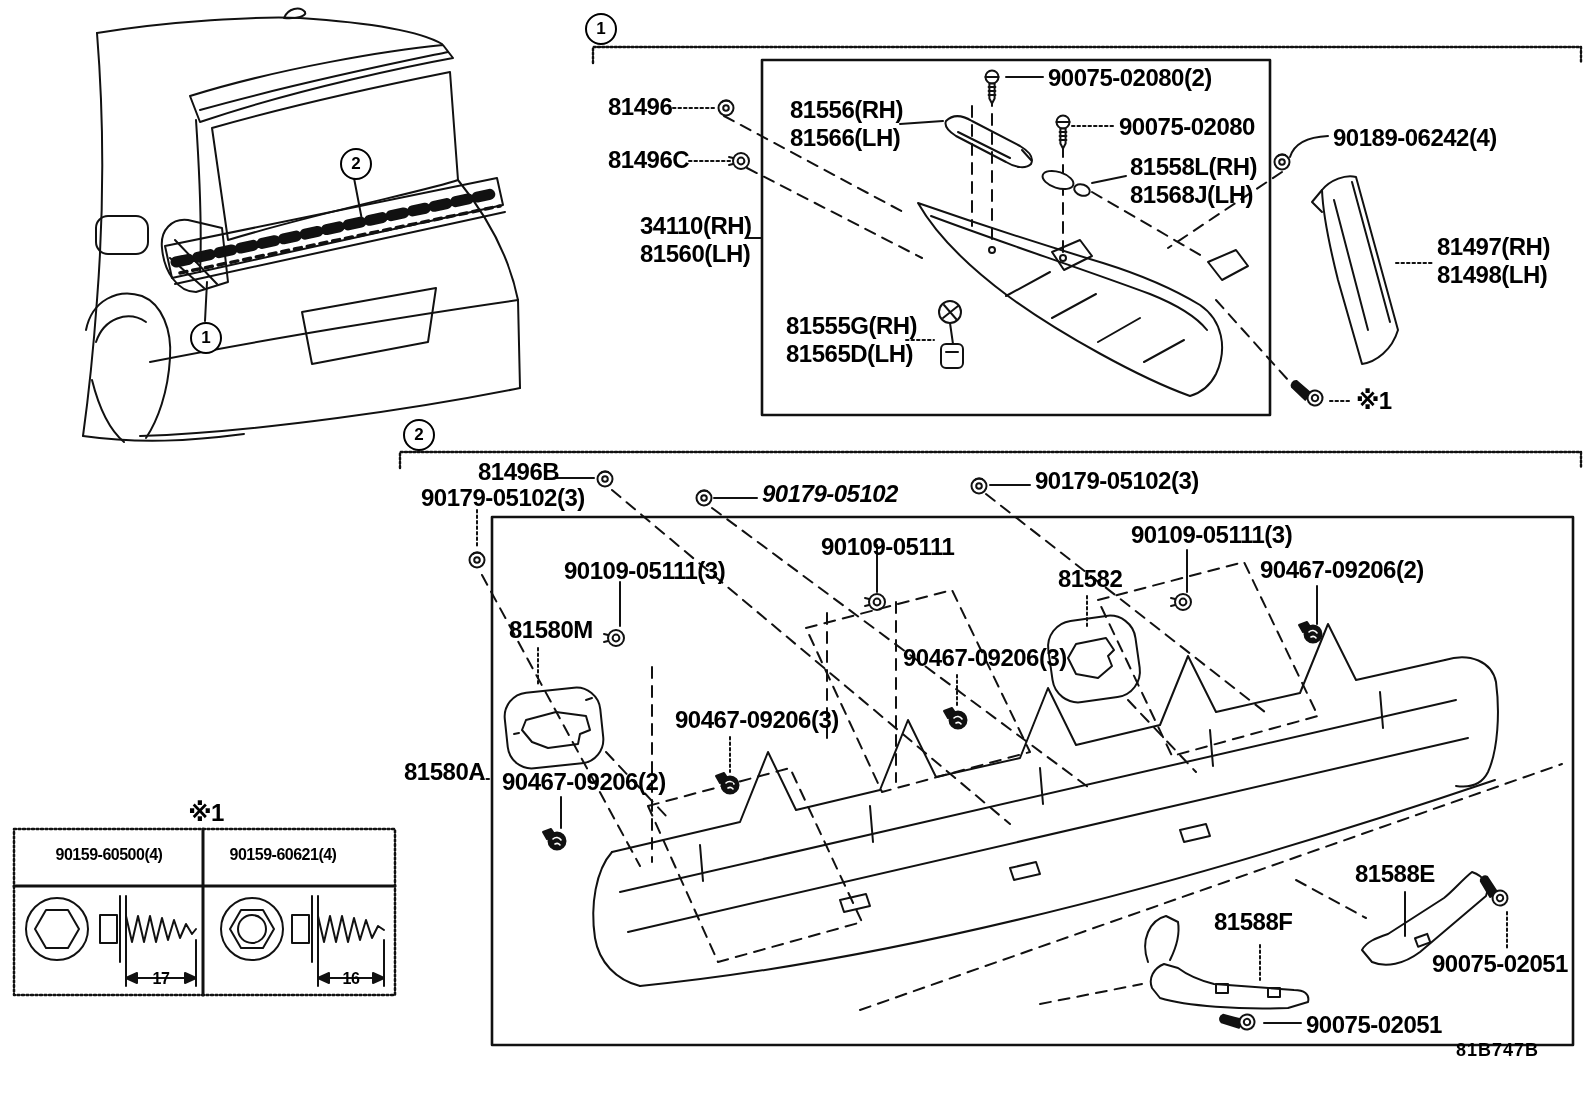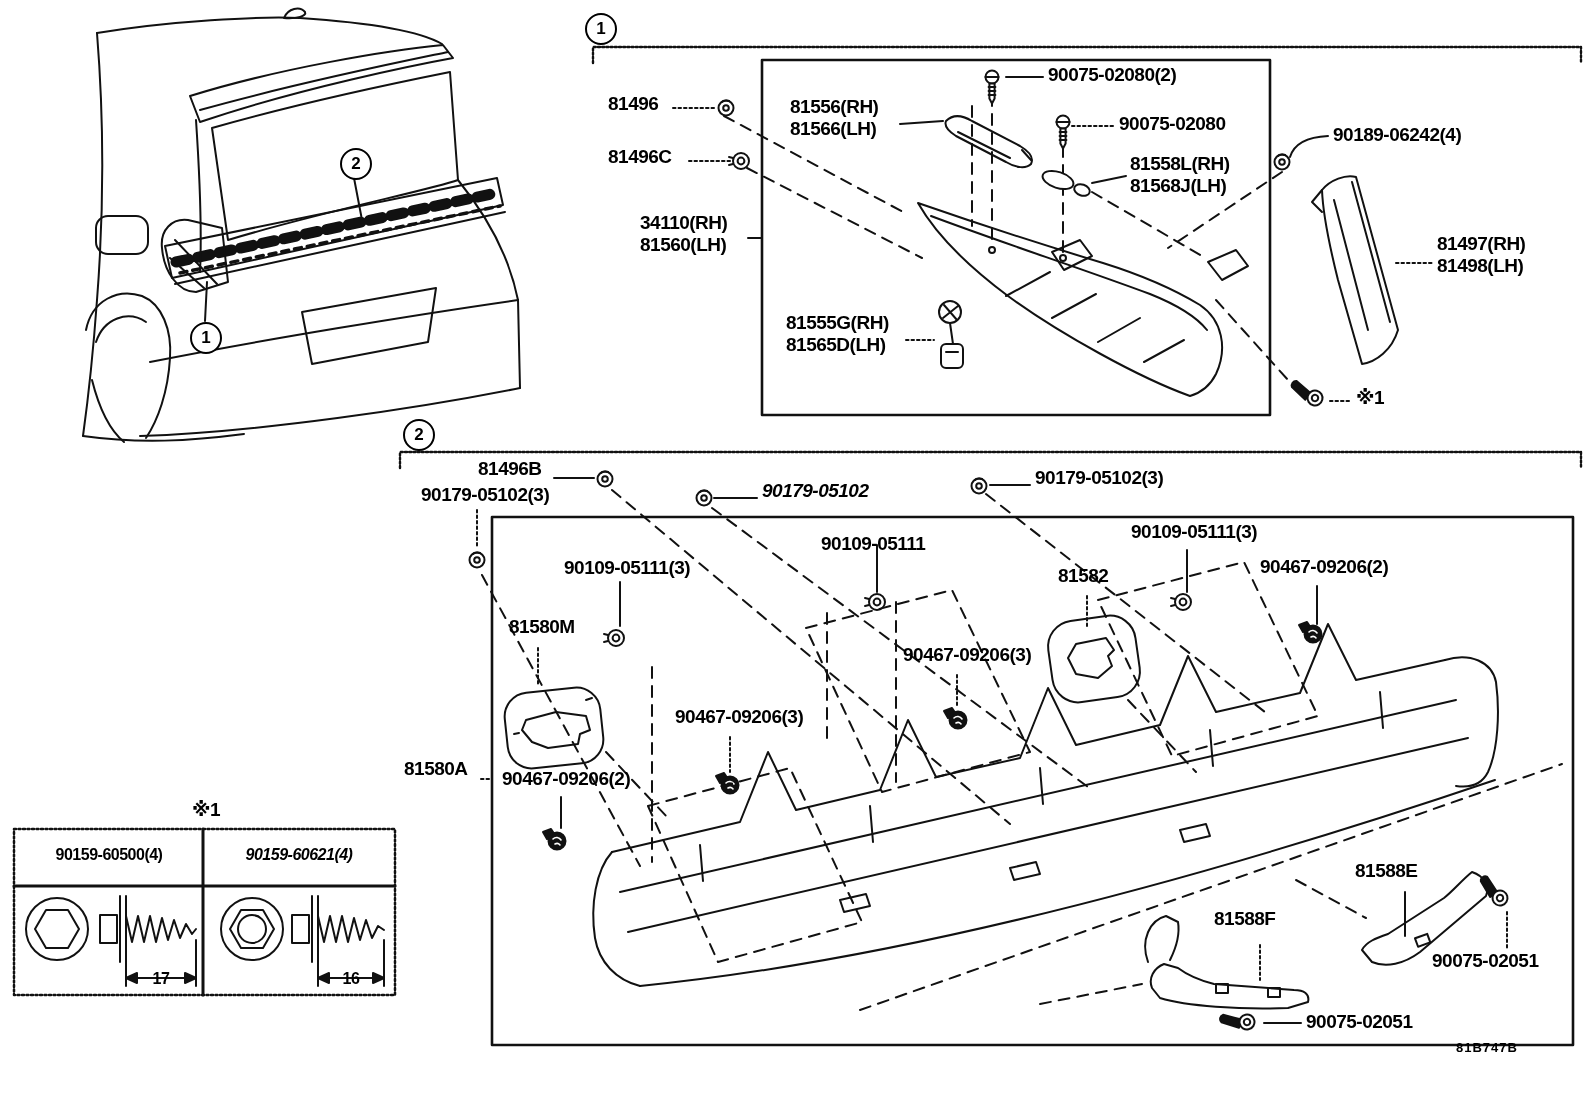--- a/index.html
+++ b/index.html
@@ -2,31 +2,31 @@
 <html><head>
 <meta charset="utf-8">
 <style>
   html,body{margin:0;padding:0;background:#e8e8e8;}
   .stage{
     position:relative;width:1592px;height:1099px;background:#ffffff;
     font-family:"Liberation Sans","DejaVu Sans",sans-serif;color:#000;overflow:hidden;
   }
   .art{position:absolute;left:0;top:0;}
   .lbl{
-    position:absolute;font-weight:700;font-size:19px;line-height:1.18;
+    position:absolute;font-weight:700;font-size:24px;line-height:1.18;
     letter-spacing:-0.5px;white-space:nowrap;color:#000;
   }
   .lbl.small{font-size:16px;}
   .callout{
     position:absolute;width:28px;height:28px;border:2.4px solid #000;border-radius:50%;
     background:#fff;display:flex;align-items:center;justify-content:center;
     font-weight:700;font-size:17px;
   }
   .center{text-align:center;}
-  .figcode{position:absolute;font-weight:700;font-size:13px;letter-spacing:1px;}
+  .figcode{position:absolute;font-weight:700;font-size:18px;letter-spacing:1px;}
 </style>
 </head>
 <body>
 
 <div class="stage">
 
   <svg class="art" width="1592" height="1099" viewBox="0 0 1592 1099">
     <defs>
       <g id="clip" stroke="#111" fill="#fff" stroke-width="2">
         <circle r="7.5"></circle>
@@ -304,19 +304,19 @@
   <div class="lbl" style="left:675px;top:706px;">90467-09206(3)</div>
   <div class="lbl" style="left:404px;top:758px;">81580A</div>
   <div class="lbl" style="left:502px;top:768px;">90467-09206(2)</div>
   <div class="lbl" style="left:1355px;top:860px;">81588E</div>
   <div class="lbl" style="left:1214px;top:908px;">81588F</div>
   <div class="lbl" style="left:1432px;top:950px;">90075-02051</div>
   <div class="lbl" style="left:1306px;top:1011px;">90075-02051</div>
 
   <div class="lbl center" style="left:178px;top:799px;width:56px;">※1</div>
   <div class="lbl small center" style="left:20px;top:846px;width:178px;">90159-60500(4)</div>
-  <div class="lbl small center" style="left:208px;top:846px;width:182px;font-style:italic;">90159-60621(4)</div>
+  <div class="lbl small center" style="left:192px;top:846px;width:182px;">90159-60621(4)</div>
   <div class="lbl small center" style="left:140px;top:970px;width:42px;">17</div>
   <div class="lbl small center" style="left:330px;top:970px;width:42px;">16</div>
 
   <div class="figcode" style="left:1456px;top:1040px;">81B747B</div>
 
 </div>
 
 </body></html>

